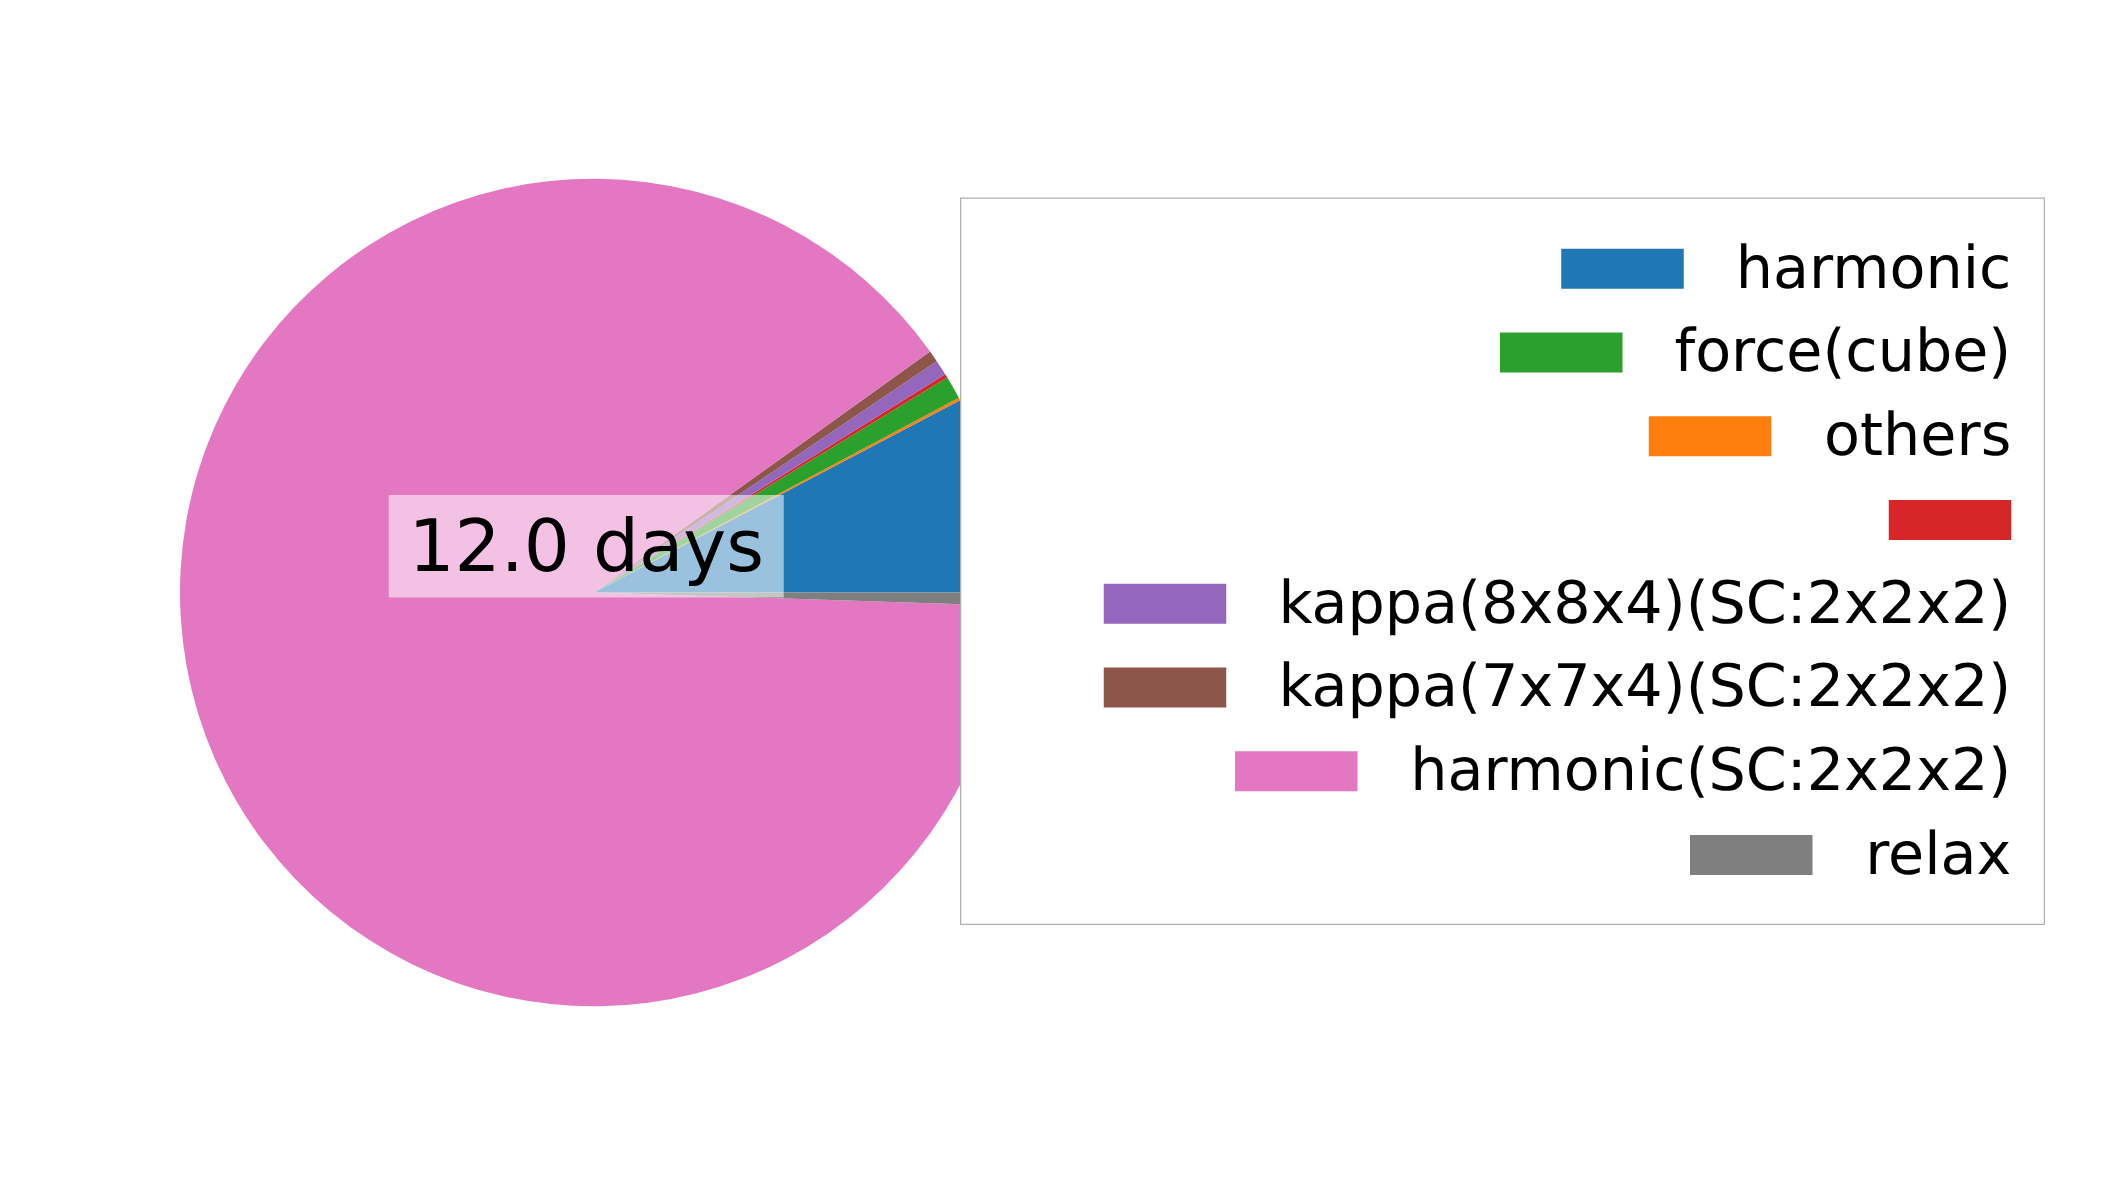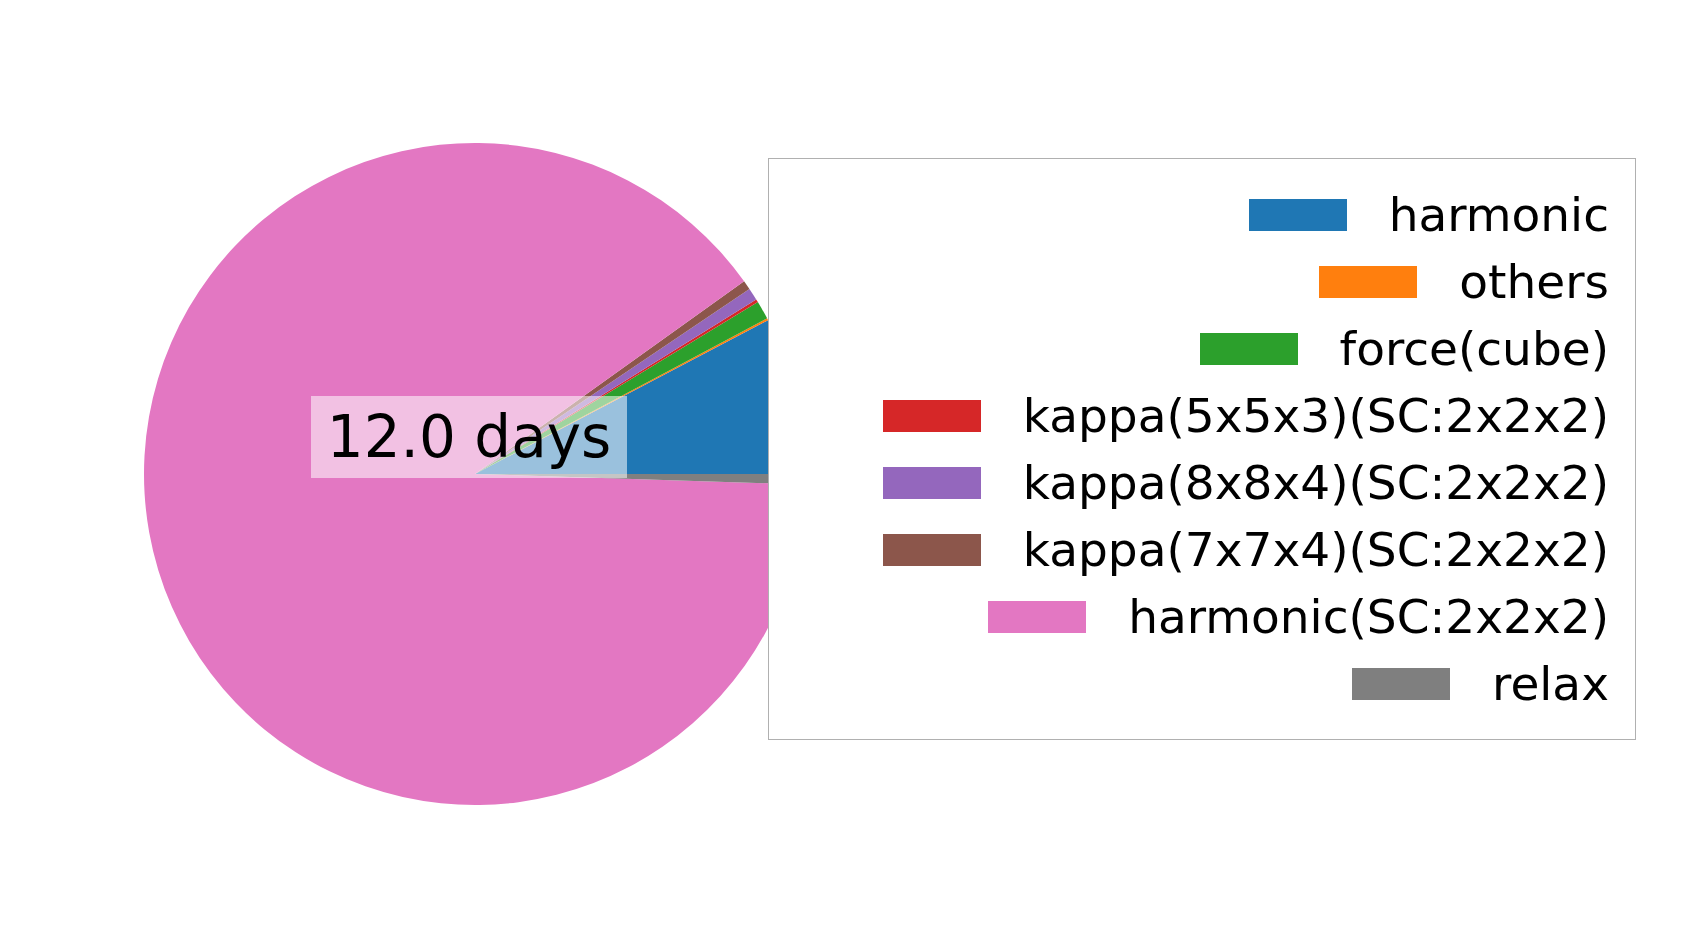--- a/index.html
+++ b/index.html
@@ -111,30 +111,29 @@
     </div>
   </div>
 
   <div id="legend">
 
   <div class="legend-row">
         <span class="legend-swatch" style="background: rgb(31, 119, 180);"></span>
         <span class="legend-label">harmonic</span>
       </div>
       <div class="legend-row">
+        <span class="legend-swatch" style="background: rgb(44, 160, 44);"></span>
+        <span class="legend-label">force(cube)</span>
+      </div>
+      <div class="legend-row">
         <span class="legend-swatch" style="background: rgb(255, 127, 14);"></span>
         <span class="legend-label">others</span>
       </div>
       <div class="legend-row">
-        <span class="legend-swatch" style="background: rgb(44, 160, 44);"></span>
-        <span class="legend-label">force(cube)</span>
-      </div>
-      <div class="legend-row">
         <span class="legend-swatch" style="background: rgb(214, 39, 40);"></span>
-        <span class="legend-label">kappa(5x5x3)(SC:2x2x2)</span>
       </div>
       <div class="legend-row">
         <span class="legend-swatch" style="background: rgb(148, 103, 189);"></span>
         <span class="legend-label">kappa(8x8x4)(SC:2x2x2)</span>
       </div>
       <div class="legend-row">
         <span class="legend-swatch" style="background: rgb(140, 86, 75);"></span>
         <span class="legend-label">kappa(7x7x4)(SC:2x2x2)</span>
       </div>
       <div class="legend-row">

